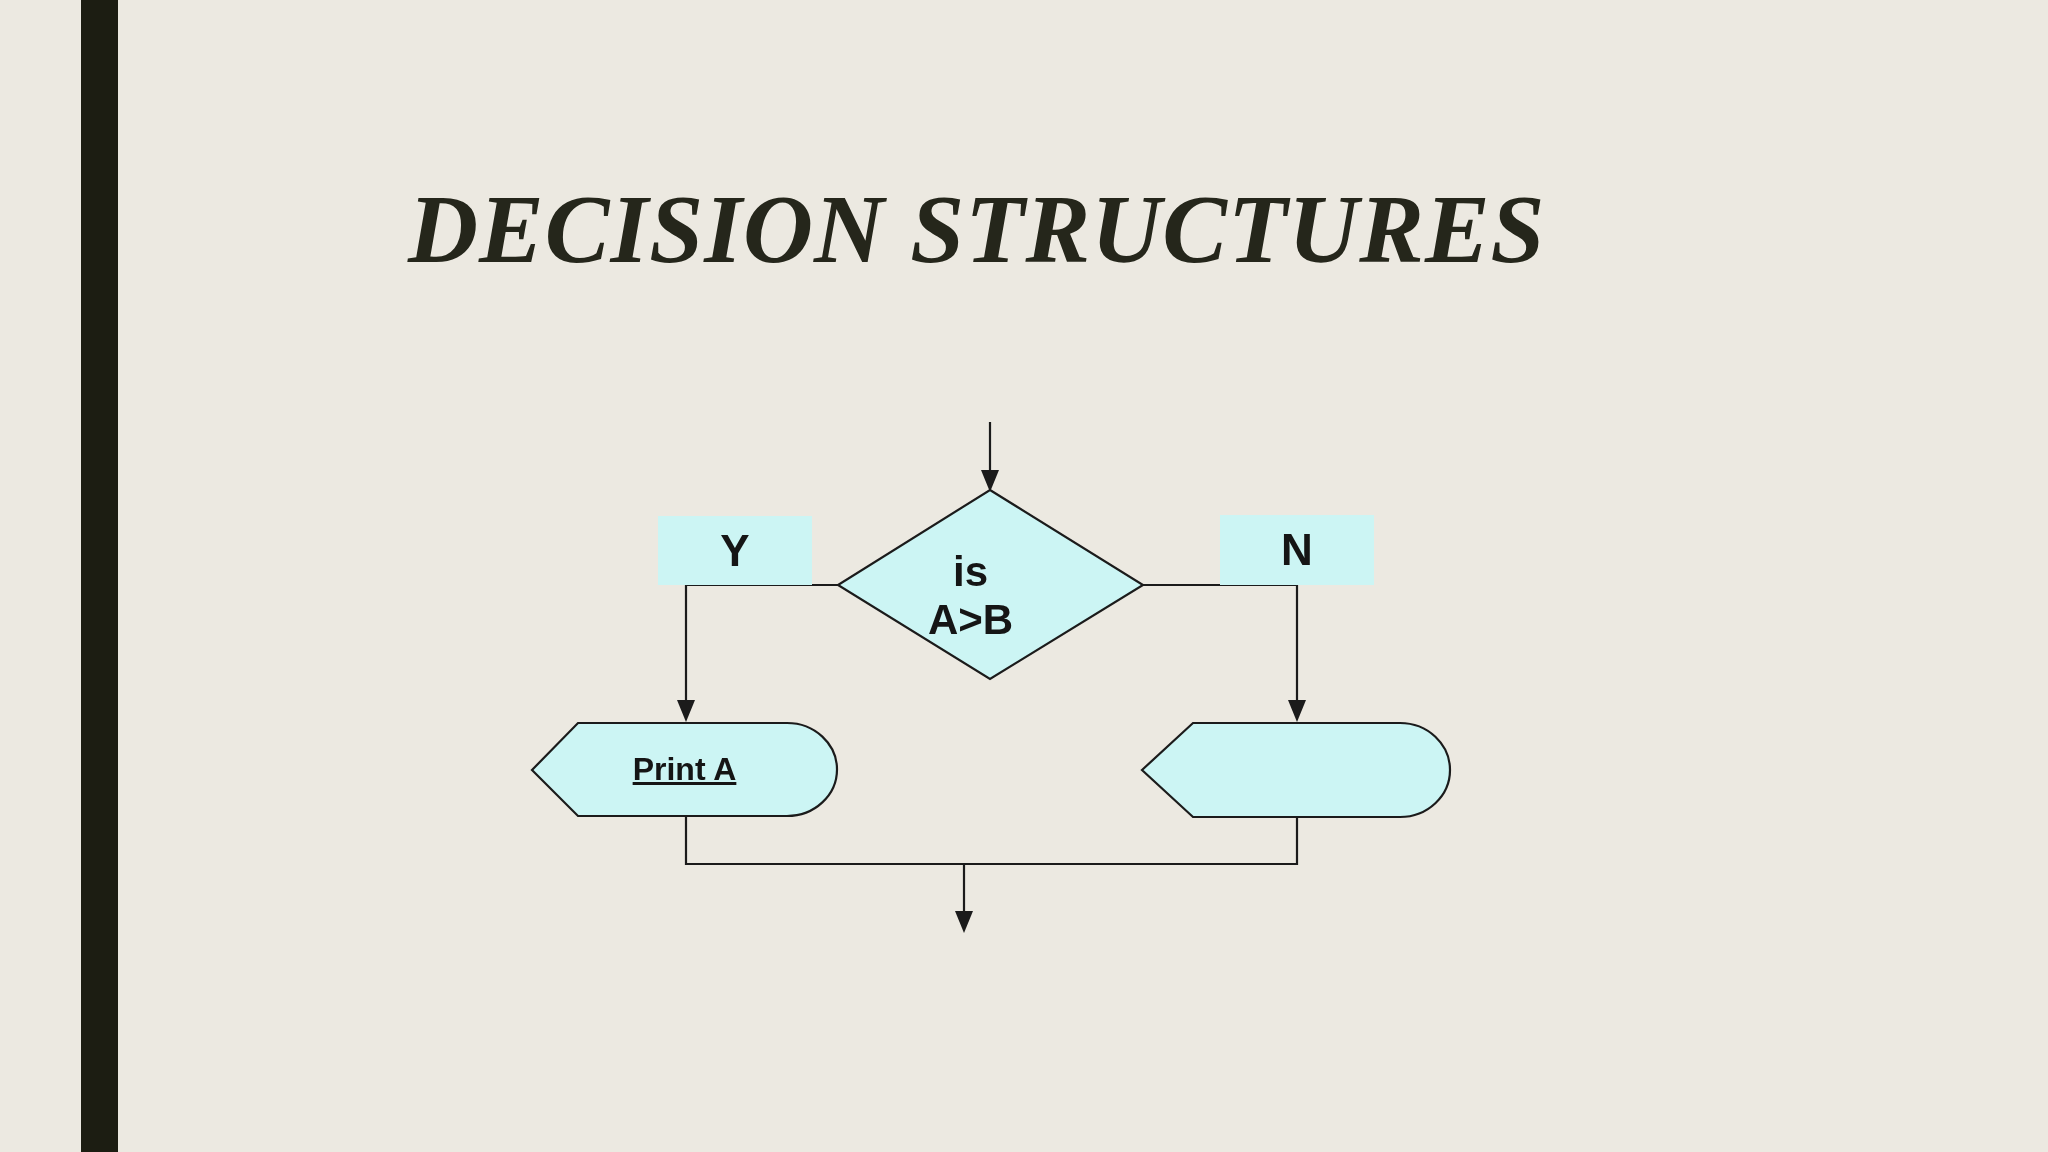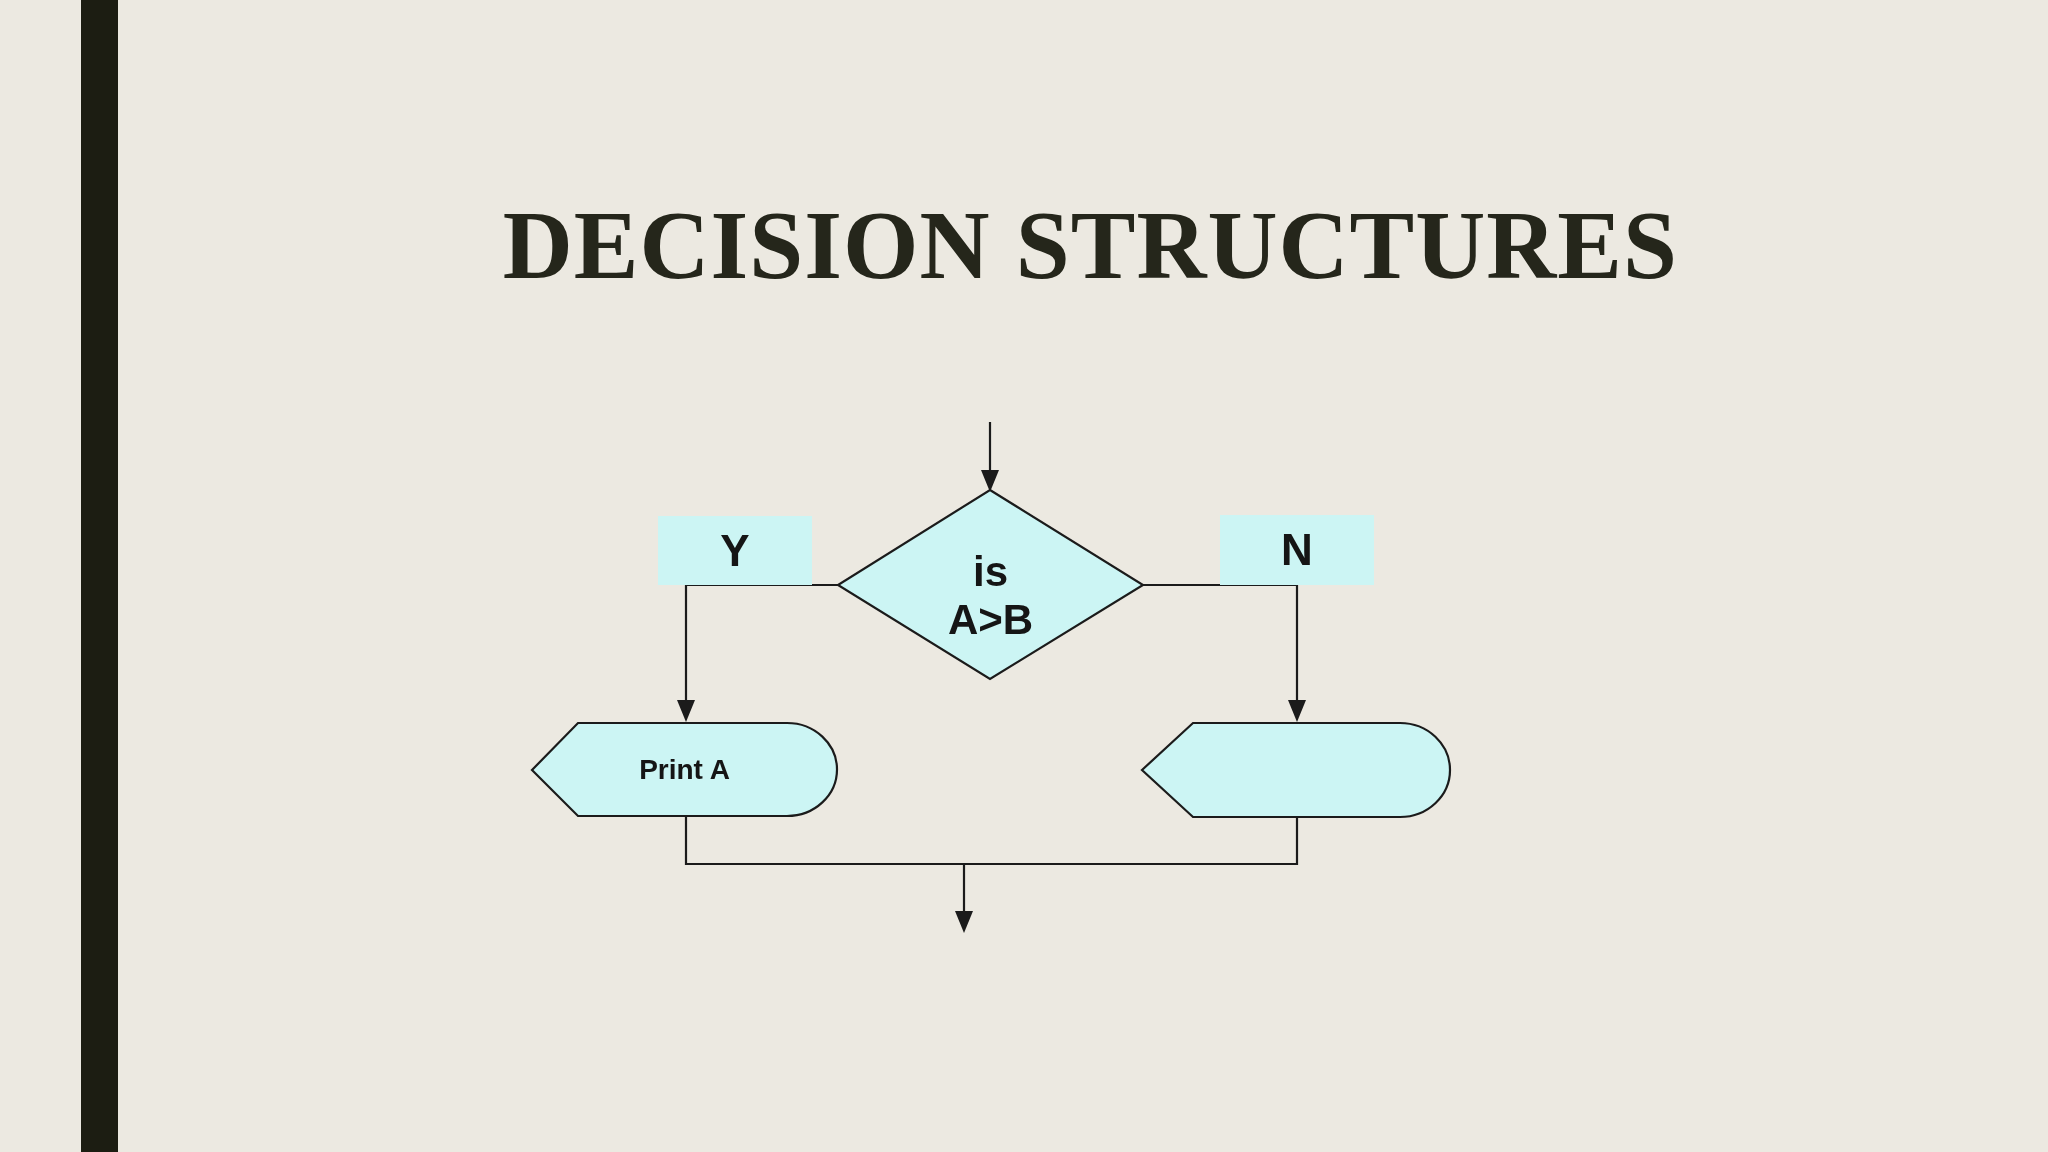--- a/index.html
+++ b/index.html
@@ -19,30 +19,31 @@
     left: 81px;
     top: 0;
     width: 37px;
     height: 1152px;
     background: var(--bar, #1c1d12);
   }
 
   .slide-title {
     position: absolute;
     left: 408px;
-    top: 132px;
+    top: 116px;
     width: 1270px;
-    text-align: right;
+    text-align: left;
     font-family: "Liberation Serif", serif;
     font-weight: 700;
     font-size: 97px;
     line-height: 1.0;
     letter-spacing: 1px;
     color: var(--ink, #25261b);
     white-space: nowrap;
+    font-style: italic;
   }
 
   svg.flow {
     position: absolute;
     left: 0;
     top: 0;
     width: 2048px;
     height: 1152px;
   }
 
@@ -62,21 +63,21 @@
   .node-label {
     position: absolute;
     display: flex;
     align-items: center;
     justify-content: center;
     color: #151515;
     font-weight: 700;
     pointer-events: none;
   }
   .tag-label   { font-size: 44px; }
-  .shape-label { font-size: 28px; }
+  .shape-label { font-size: 32px; text-decoration: underline; }
   .decision-label {
     flex-direction: column;
     font-size: 42px;
     line-height: 1.12;
     box-sizing: border-box;
     padding-top: 22px;
   }
 </style>
 </head>
 <body>
@@ -109,21 +110,21 @@
     <polygon class="shape" points="990,490 1143,585 990,679 838,585"></polygon>
 
     <path class="shape" d="M 532 770 L 578 723 L 787 723 A 50 46.5 0 0 1 787 816 L 578 816 Z"></path>
     <path class="shape" d="M 1142 770 L 1193 723 L 1400 723 A 50 47 0 0 1 1400 817 L 1193 817 Z"></path>
   </svg>
 
   <div class="node-label tag-label" style="left:658px; top:516px; width:154px; height:69px;">Y</div>
 
   <div class="node-label tag-label" style="left:1220px; top:515px; width:154px; height:70px;">N</div>
 
-  <div class="node-label decision-label" style="left:838px; top:490px; width:305px; height:189px;">
+  <div class="node-label decision-label" style="left:818px; top:490px; width:305px; height:189px;">
     <span>is</span>
     <span>A&gt;B</span>
   </div>
 
   <div class="node-label shape-label" style="left:532px; top:723px; width:305px; height:93px;">Print A</div>
 
 
 </div>
 
 </body></html>

